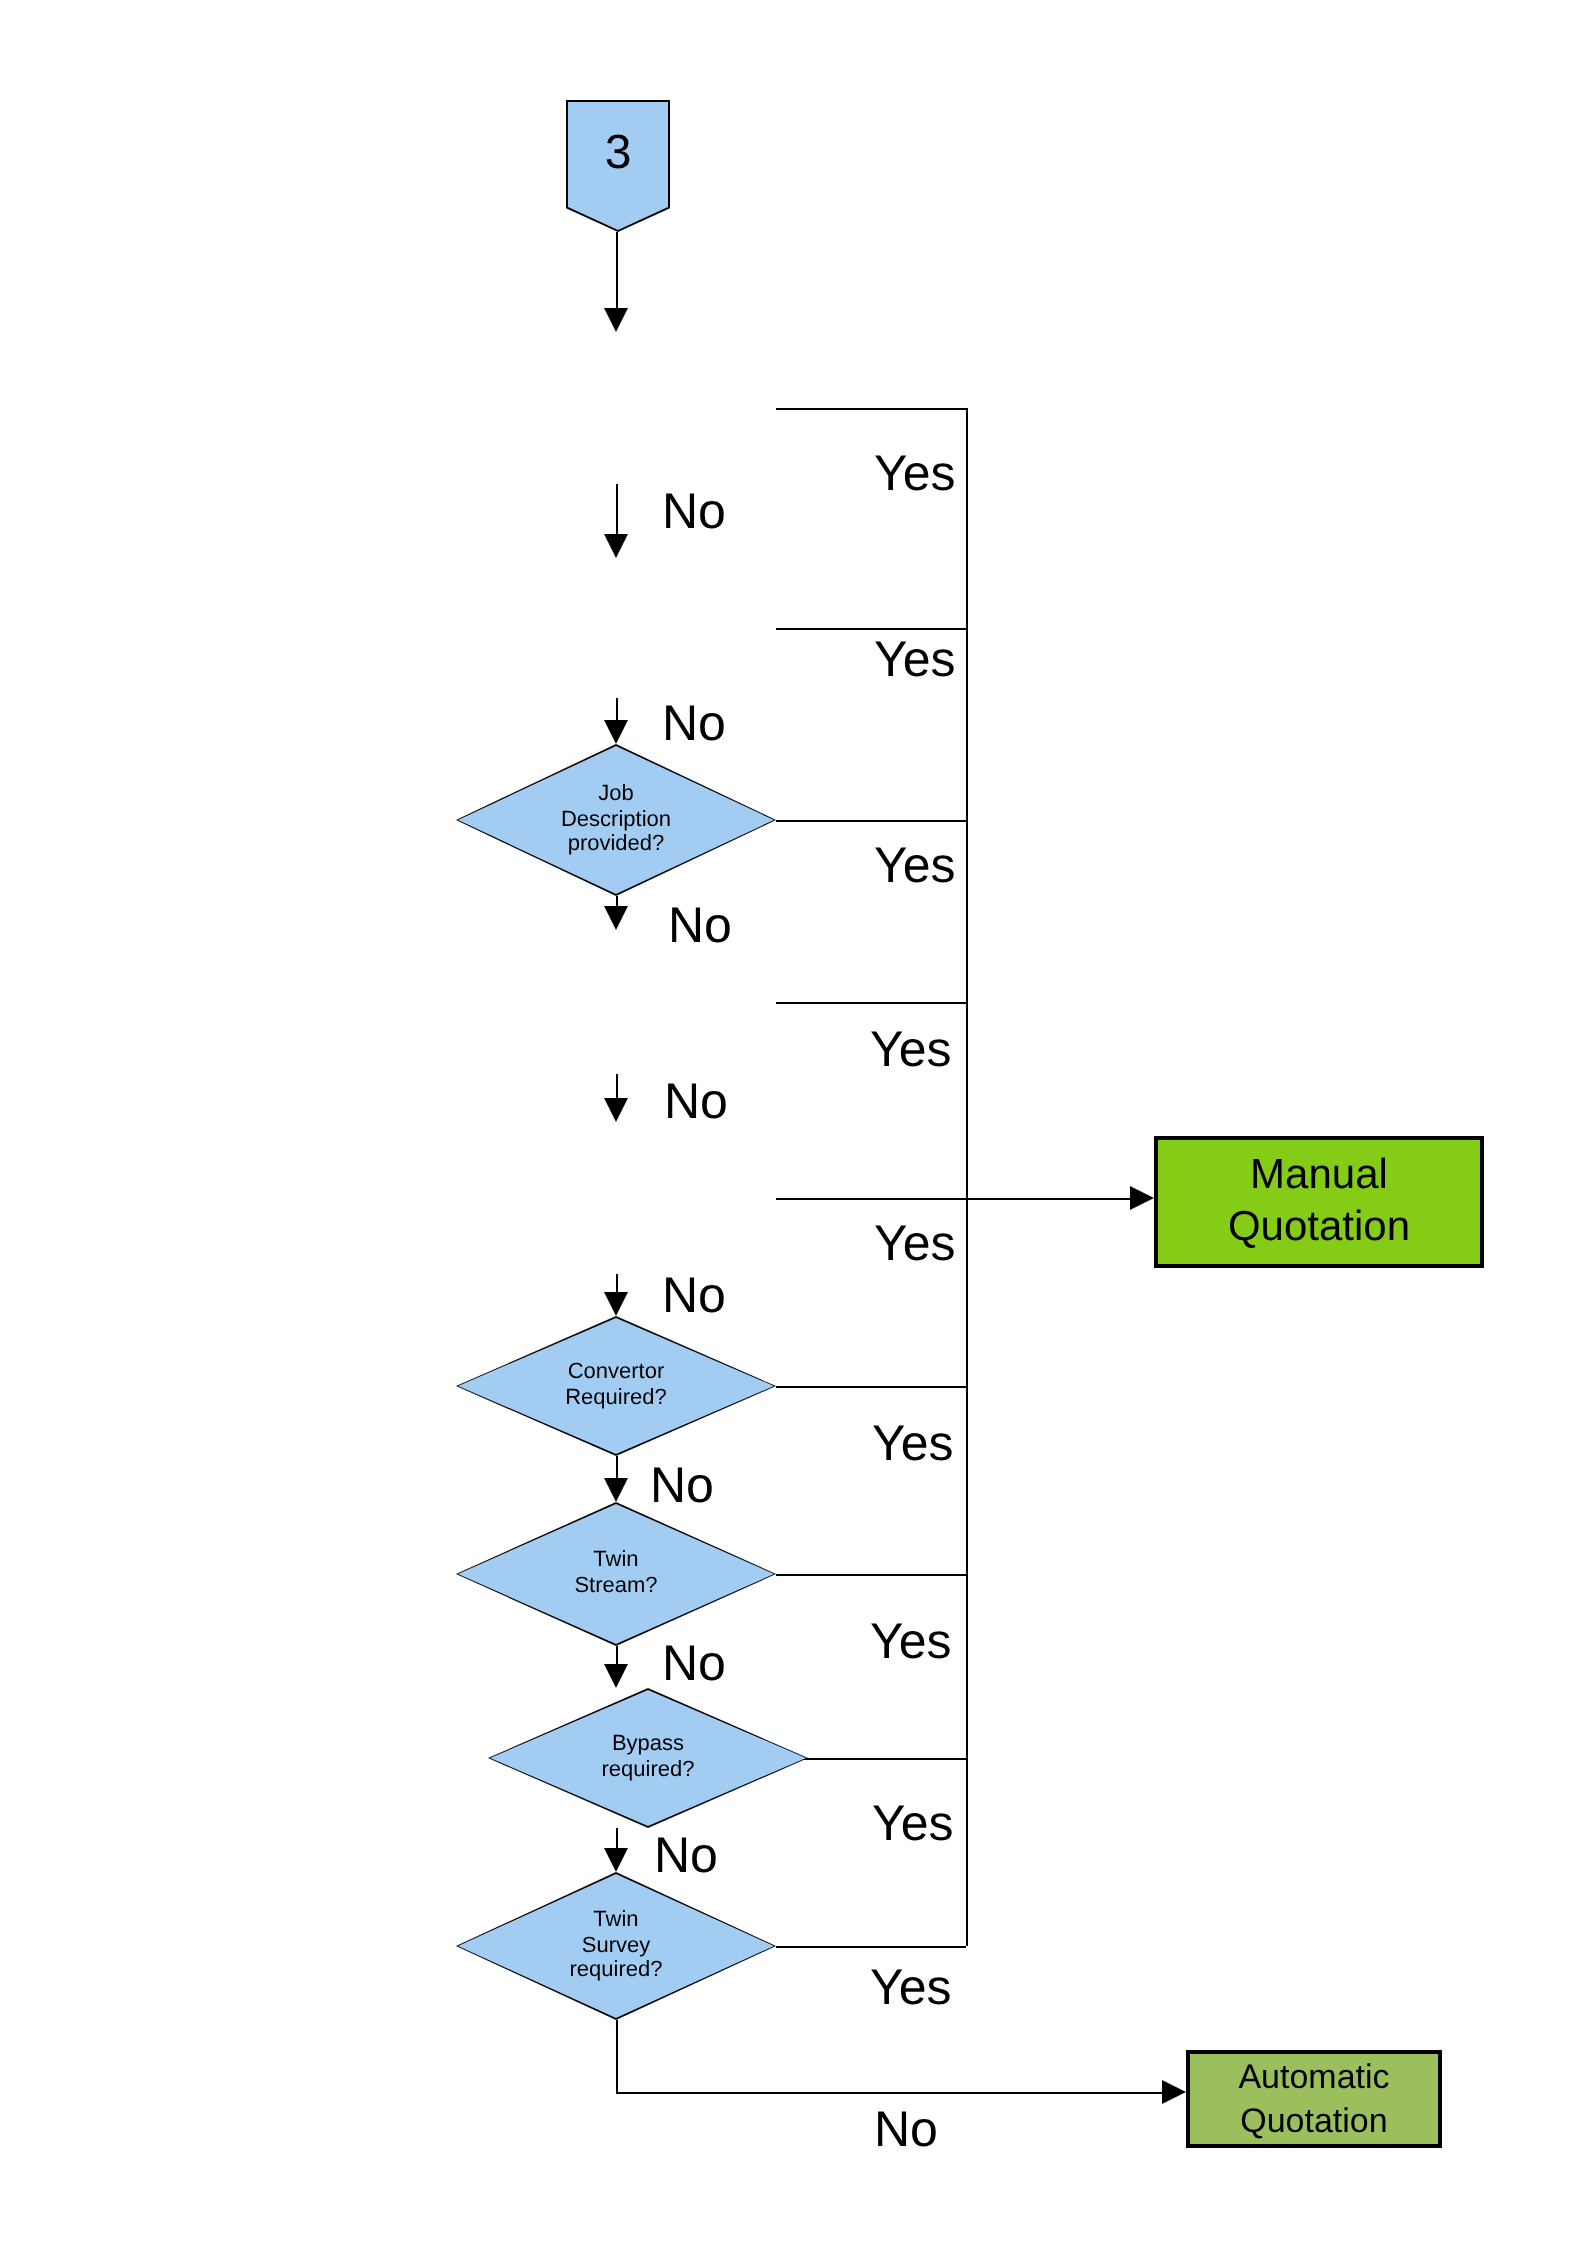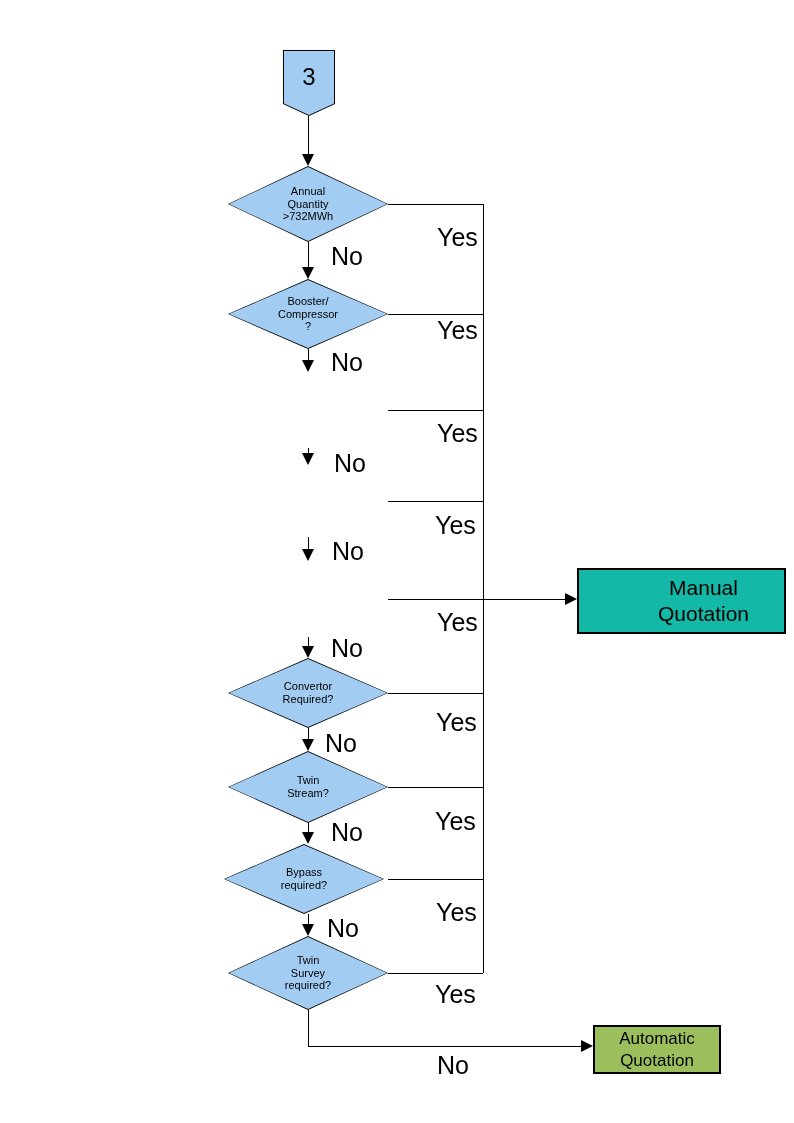--- a/index.html
+++ b/index.html
@@ -32,22 +32,22 @@
               clip-path:polygon(0 0,100% 0,100% 82%,50% 100%,0 82%); }
   .p-label  { position:absolute; inset:0 0 12px 0; display:flex; align-items:center; justify-content:center;
               font-size:24px; color:#000; }
 
   
   .edge-label { position:absolute; font-size:25px; line-height:1.1; color:#000; }
 
   
   .outcome { position:absolute; border:2px solid #000; display:flex; align-items:center;
              justify-content:center; text-align:center; white-space:pre-line; color:#000; }
-  .outcome.manual { left:577px; top:568px; width:161px; height:62px; background:#14b8a6;
-                    font-size:21px; line-height:1.25;padding-left:44px; }
+  .outcome.manual { left:577px; top:568px; width:161px; height:62px; background:#84cc16;
+                    font-size:21px; line-height:1.25; }
   .outcome.automatic { left:593px; top:1025px; width:124px; height:45px; background:#9BBF5D;
                        font-size:17px; line-height:1.25; }
 </style>
 </head>
 <body>
 
 <div class="page">
 
   <div class="line" style="left:308px;top:116px;width:1px;height:38px"></div>
   <div class="arrow-down" style="left:302px;top:154px"></div>
@@ -84,47 +84,40 @@
   <div class="line" style="left:308px;top:1010px;width:1px;height:36px"></div>
   <div class="line" style="left:308px;top:1046px;width:273px;height:1px"></div>
   <div class="arrow-right" style="left:581px;top:1040px"></div>
 
   <div class="pent">
     <div class="p-border"></div>
     <div class="p-fill"></div>
     <div class="p-label">3</div>
   </div>
 
-  <div class="diamond" style="left:228px;top:166px;height:76px">
+  <div class="diamond" style="left:228px;top:372px;height:76px">
     <div class="d-border"></div>
       <div class="d-fill"></div>
-    <div class="d-label">Annual
-Quantity
-&gt;732MWh</div>
-  </div>
-  <div class="diamond" style="left:228px;top:279px;height:70px">
-    <div class="d-border"></div>
-      <div class="d-fill"></div>
-    <div class="d-label">Booster/
-Compressor
-?</div>
+    <div class="d-label">Job
+Description
+provided?</div>
   </div>
   <div class="diamond" style="left:228px;top:751px;height:72px">
     <div class="d-border"></div>
       <div class="d-fill"></div>
     <div class="d-label">Twin
 Stream?</div>
   </div>
   <div class="diamond" style="left:228px;top:658px;height:70px">
     <div class="d-border"></div>
       <div class="d-fill"></div>
     <div class="d-label">Convertor
 Required?</div>
   </div>
-  <div class="diamond" style="left:224px;top:844px;height:70px">
+  <div class="diamond" style="left:244px;top:844px;height:70px">
     <div class="d-border"></div>
       <div class="d-fill"></div>
     <div class="d-label">Bypass
 required?</div>
   </div>
   <div class="diamond" style="left:228px;top:936px;height:74px">
     <div class="d-border"></div>
       <div class="d-fill"></div>
     <div class="d-label">Twin
 Survey

